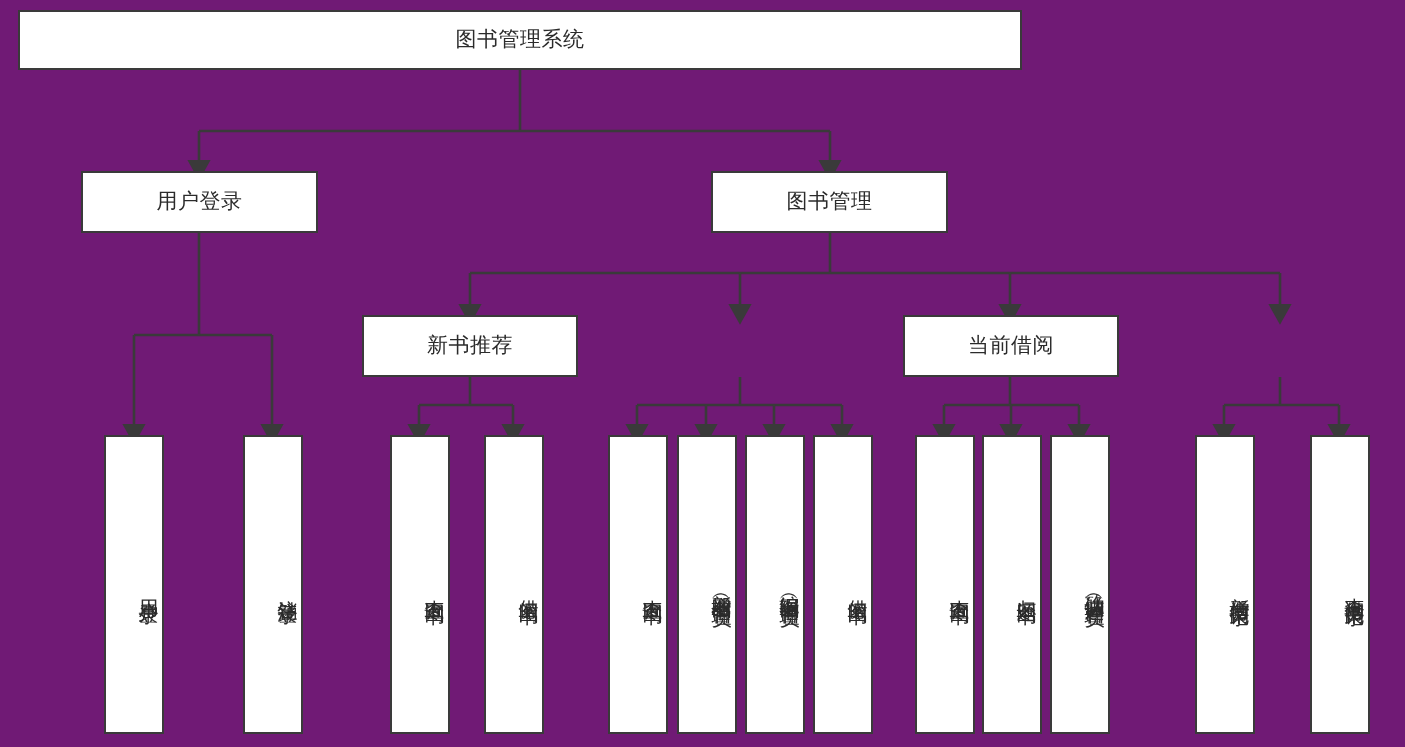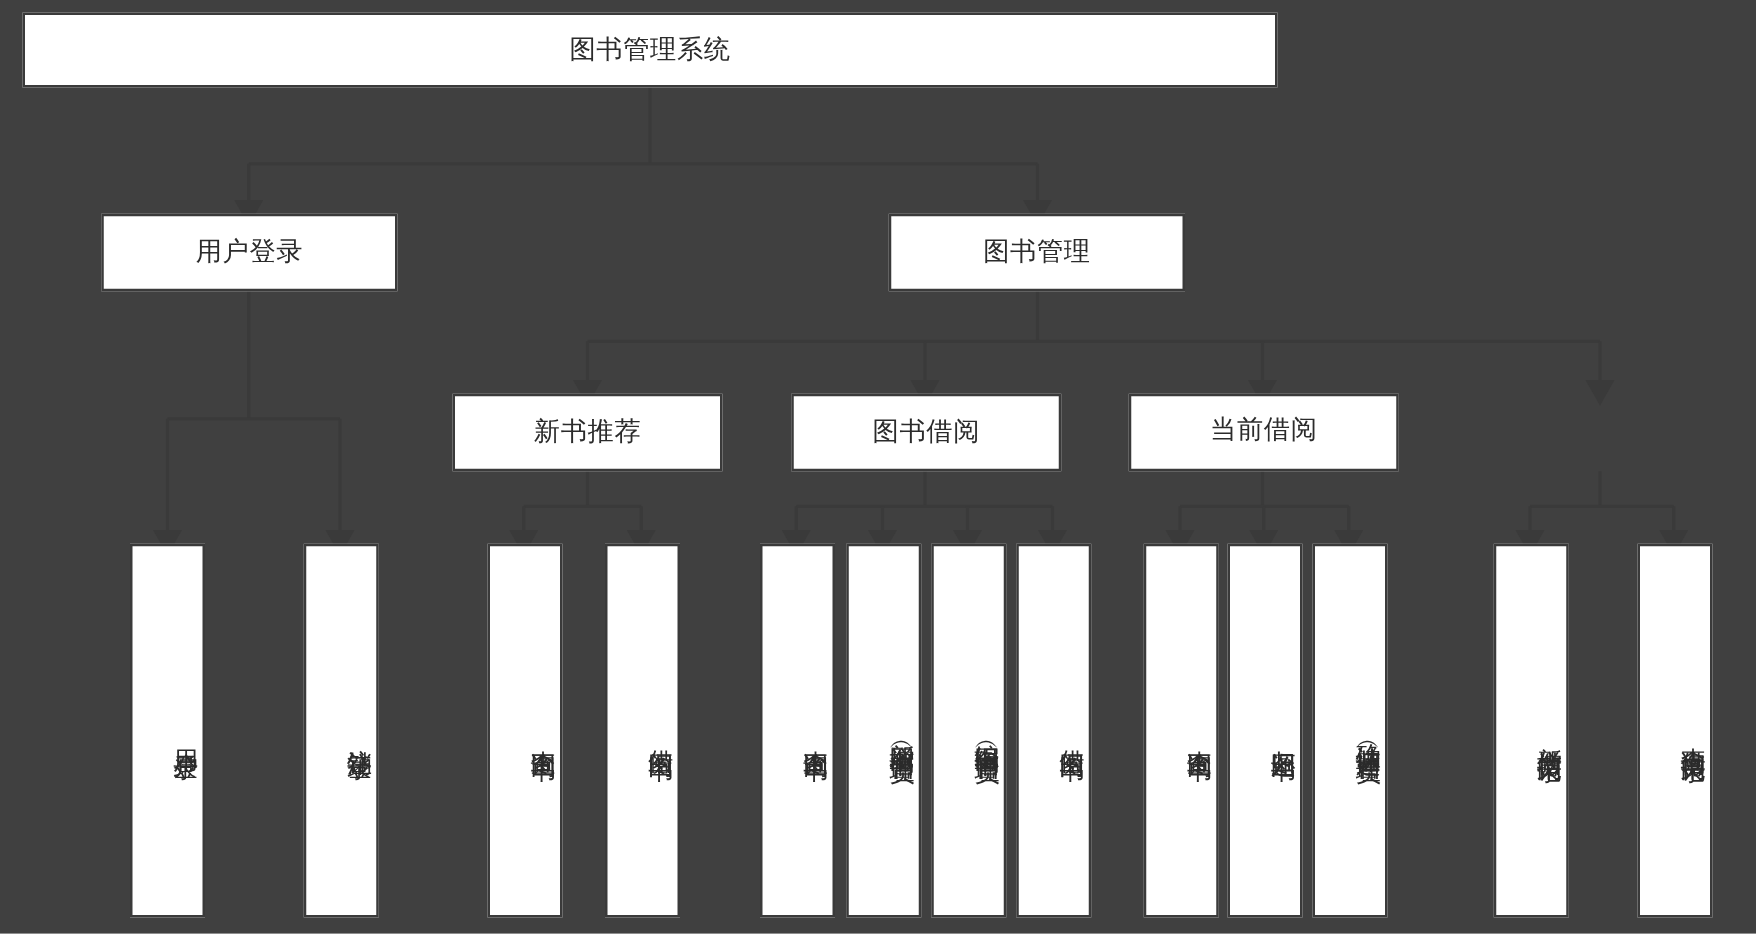--- a/index.html
+++ b/index.html
@@ -7,21 +7,21 @@
     padding: 0;
     background: #ffffff;
   }
   body {
     font-family: "DejaVu Sans", "Liberation Sans", sans-serif;
   }
   #canvas {
     position: relative;
     width: 1405px;
     height: 747px;
-    background: #404040;
+    background: #701a75;
     overflow: hidden;
   }
   svg.wires {
     position: absolute;
     left: 0;
     top: 0;
     width: 1405px;
     height: 747px;
     pointer-events: none;
   }
@@ -132,24 +132,21 @@
   <div class="node node-h" style="left:81px; top:171px; width:237px; height:62px;">
     <span>用户登录</span>
   </div>
   <div class="node node-h" style="left:711px; top:171px; width:237px; height:62px;">
     <span>图书管理</span>
   </div>
 
   <div class="node node-h" style="left:362px; top:315px; width:216px; height:62px;">
     <span>新书推荐</span>
   </div>
-  <div class="node node-h" style="left:633px; top:315px; width:216px; height:62px;">
-    <span>图书借阅</span>
-  </div>
-  <div class="node node-h" style="left:903px; top:315px; width:216px; height:62px;font-family:Liberation Mono, monospace;">
+  <div class="node node-h" style="left:903px; top:315px; width:216px; height:62px;">
     <span>当前借阅</span>
   </div>
 
   <div class="node node-v" style="left:104px; top:435px; width:60px; height:299px;">
     <span class="vtext">用户登录</span>
   </div>
   <div class="node node-v" style="left:243px; top:435px; width:60px; height:299px;">
     <span class="vtext">注销登录</span>
   </div>
 

